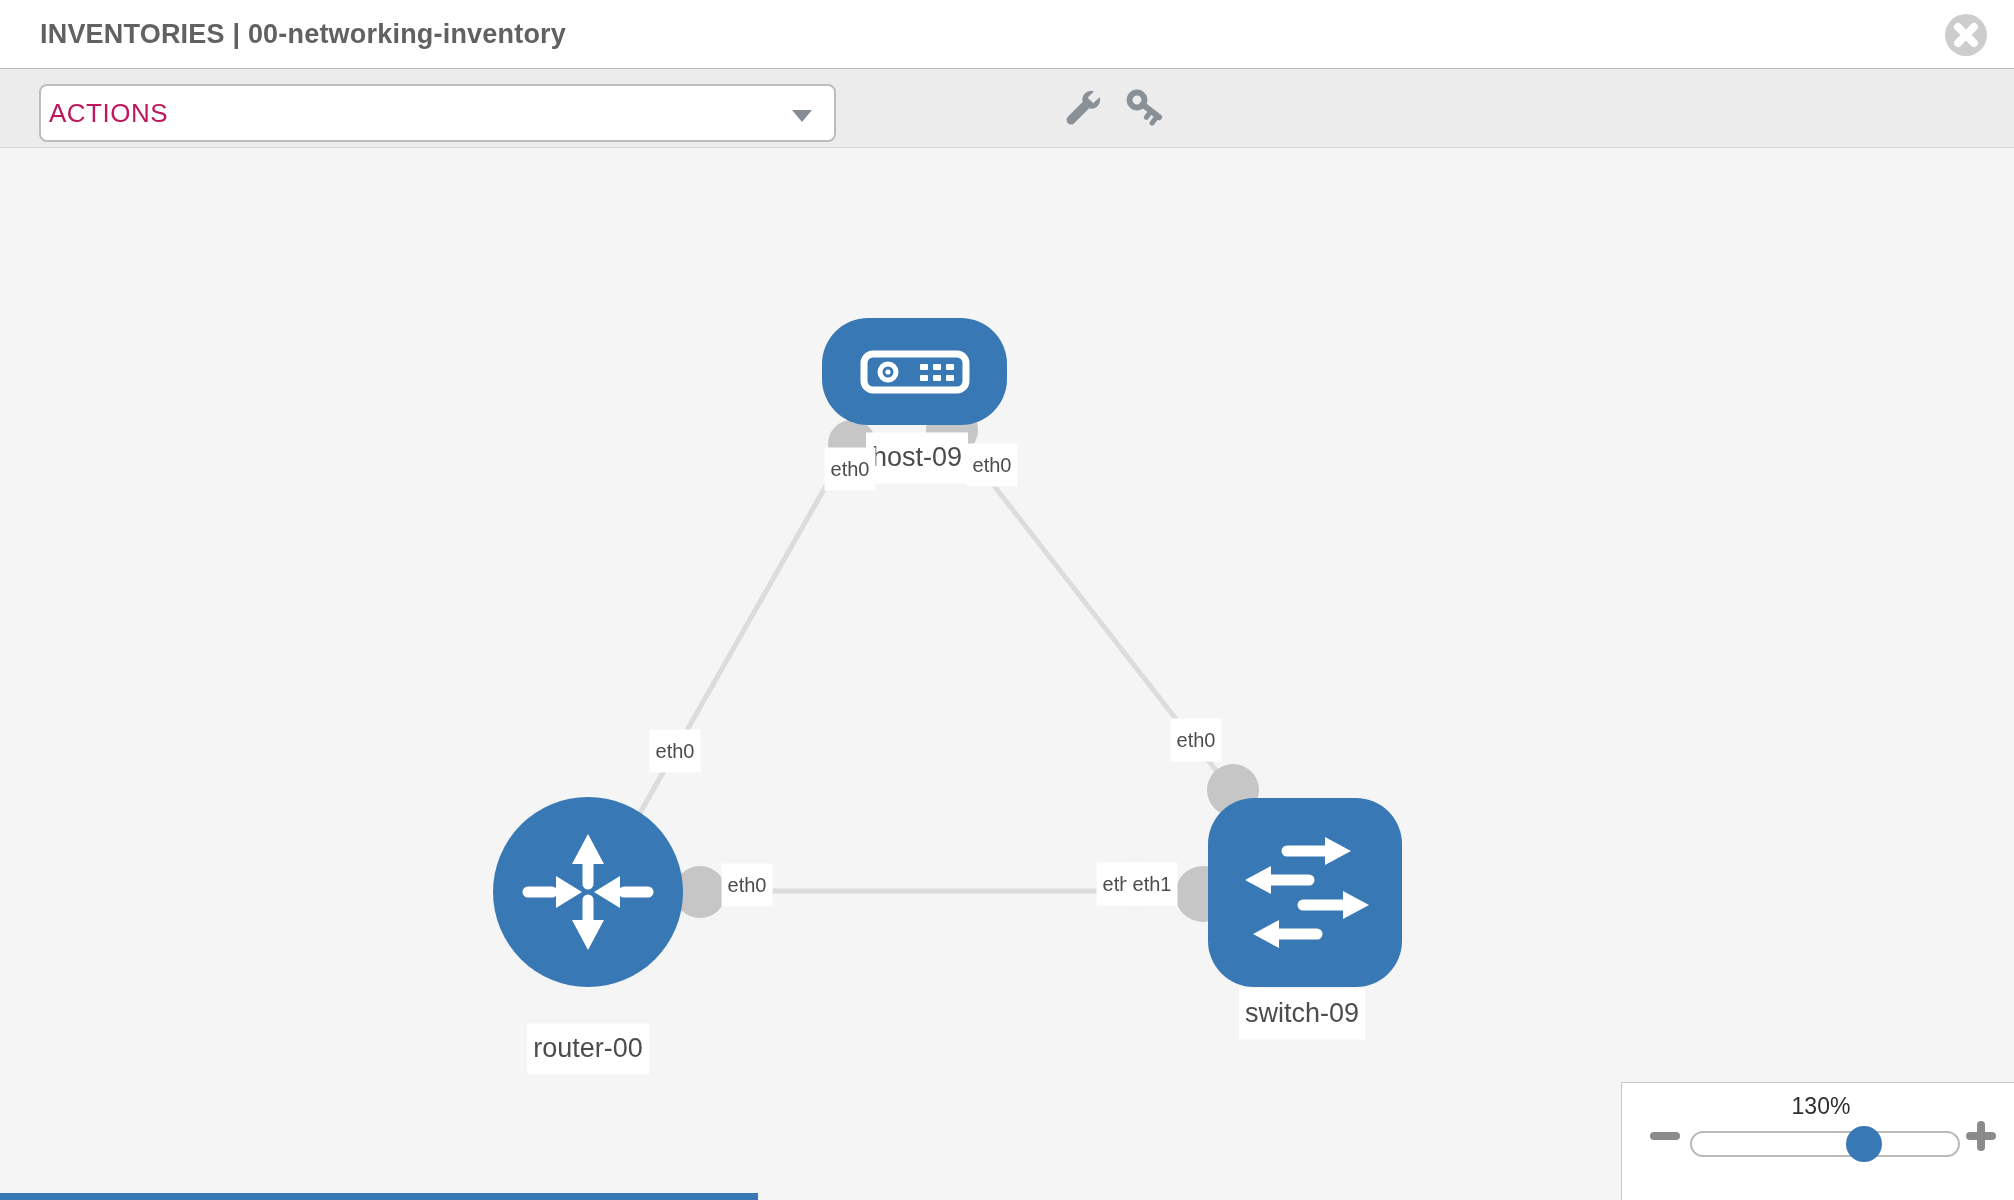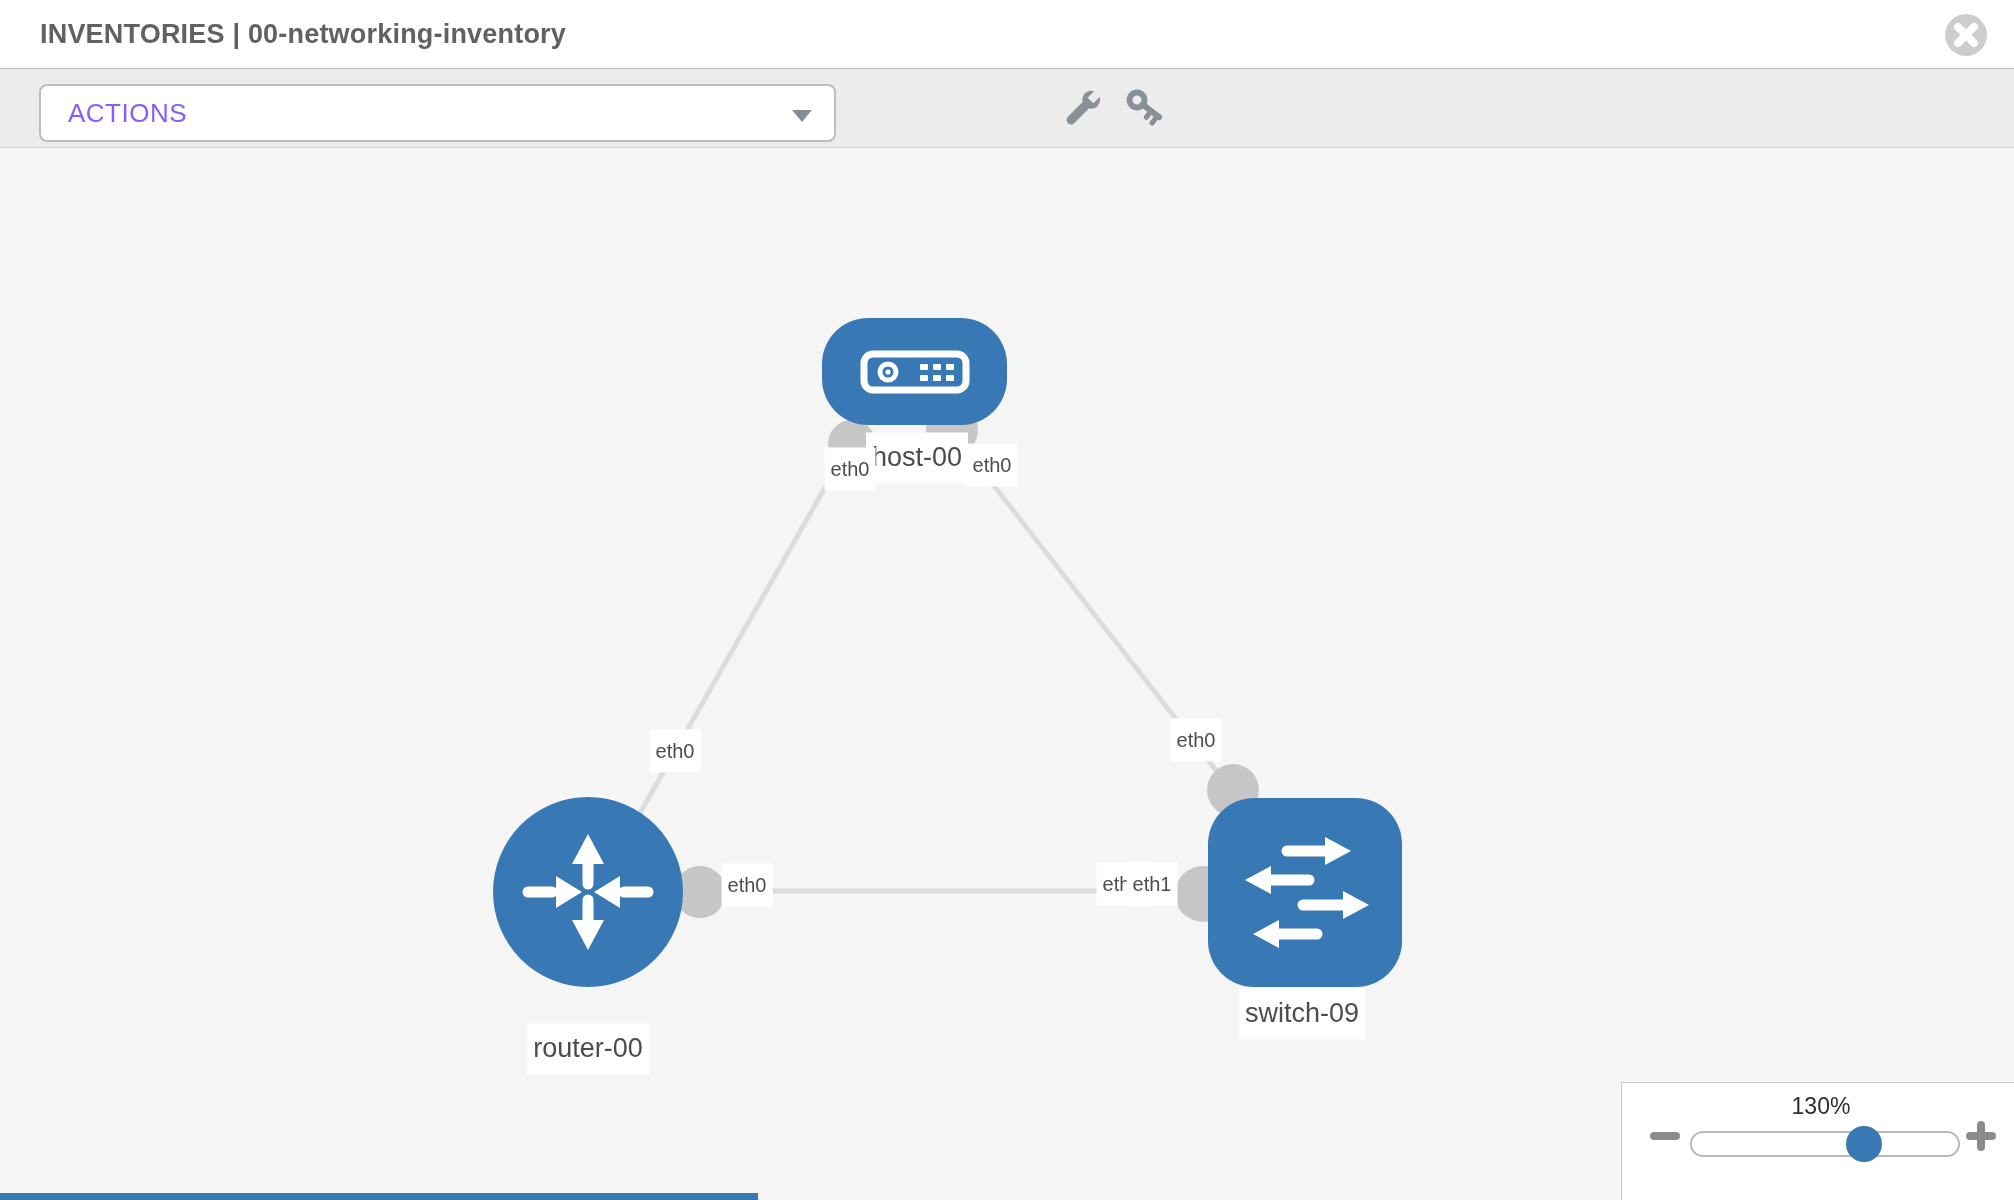--- a/index.html
+++ b/index.html
@@ -12,21 +12,21 @@
   .page-title { position:absolute; left:40px; top:19px; font-size:27px; font-weight:700; color:#616161; letter-spacing:.2px; }
   .close-btn { position:absolute; right:26px; top:13px; width:44px; height:44px; cursor:pointer; }
 
   
   .toolbar { position:absolute; left:0; top:68px; width:2014px; height:80px; background:#ececec;
              border-top:1px solid #b9b9b9; border-bottom:1px solid #d2d2d2; }
   .select { position:absolute; top:15px; height:58px; background:#ffffff; border:2px solid #bdbdbd;
             border-radius:8px; display:flex; align-items:center; cursor:pointer; }
   .select-actions { left:39px; width:797px; }
   .select-search  { left:1182px; width:791px; }
-  .select-label { margin-left:27px; font-size:26px; color:#8b5cf6; letter-spacing:.5px; }
+  .select-label { margin-left:8px; font-size:26px; color:#be185d; letter-spacing:.5px; }
   .caret { position:absolute; right:22px; top:24px; width:0; height:0;
            border-left:10px solid transparent; border-right:10px solid transparent;
            border-top:12px solid #868c95; }
   .tool-icon { position:absolute; top:14px; width:52px; height:52px; cursor:pointer; }
   .tool-icon.wrench { left:1056px; }
   .tool-icon.key    { left:1120px; }
 
   
   .canvas { position:absolute; left:0; top:149px; width:2014px; height:1051px; background:#f5f5f5; }
   .net-svg { position:absolute; left:0; top:0; }
@@ -157,21 +157,21 @@
         </g>
         <g fill="#ffffff">
           <polygon points="20,-56 20,-28 46,-42"></polygon>
           <polygon points="-34,-27 -34,1 -60,-13"></polygon>
           <polygon points="38,-2 38,26 64,12"></polygon>
           <polygon points="-26,27 -26,55 -52,41"></polygon>
         </g>
       </svg>
     </div>
 
-    <div class="chip node-label" style="left:917px; top:309px;">host-00</div>
+    <div class="chip node-label" style="left:917px; top:309px;">host-09</div>
     <div class="chip if-label" style="left:850px; top:320px;">eth0</div>
     <div class="chip if-label" style="left:992px; top:316px;">eth0</div>
     <div class="chip if-label" style="left:675px; top:602px;">eth0</div>
     <div class="chip if-label" style="left:1196px; top:591px;">eth0</div>
     <div class="chip if-label" style="left:747px; top:736px;">eth0</div>
     <div class="chip if-label" style="left:1122px; top:735px; z-index:1;">eth0</div>
     <div class="chip if-label" style="left:1152px; top:735px; z-index:2;">eth1</div>
     <div class="chip node-label" style="left:588px; top:900px;">router-00</div>
     <div class="chip node-label" style="left:1302px; top:865px;">switch-09</div>
   </div>

